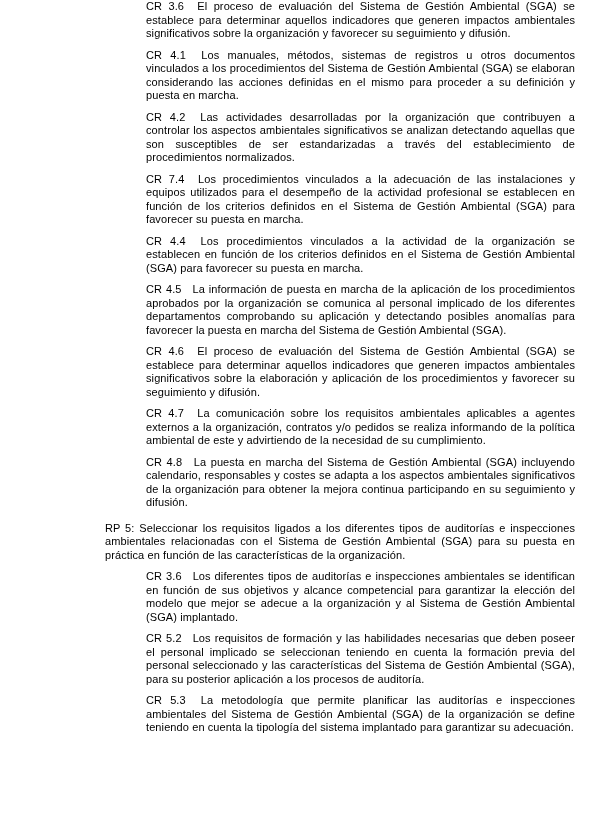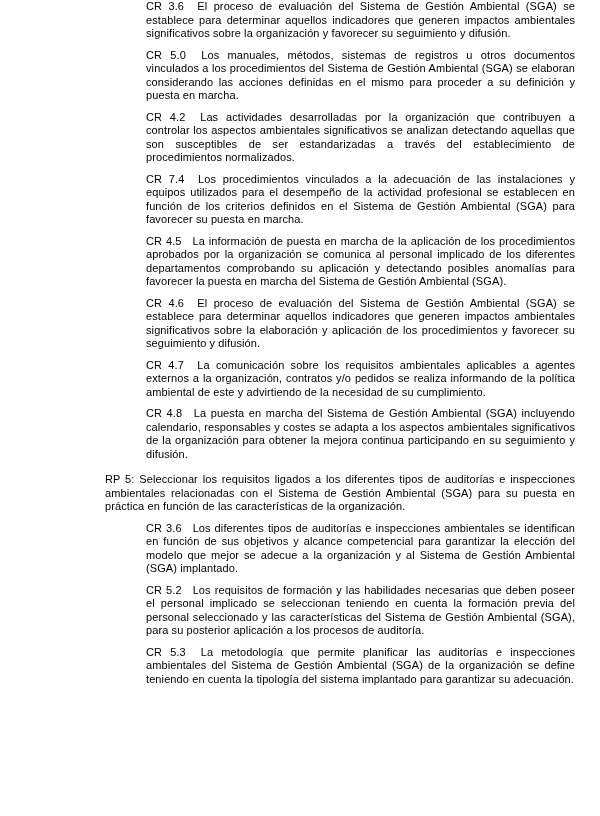--- a/index.html
+++ b/index.html
@@ -38,29 +38,31 @@
 </style>
 </head>
 <body>
 
 <div class="doc-page">
 
   <p class="para cr"><span class="label">CR 3.6</span>
     <span class="text">El proceso de evaluación del Sistema de Gestión Ambiental (SGA) se establece para determinar aquellos indicadores que generen impactos ambientales significativos sobre la organización y favorecer su seguimiento y difusión.</span></p>
 
 
-  <p class="para cr"><span class="label">CR 5.0</span>
+  <p class="para cr"><span class="label">CR 4.1</span>
     <span class="text">Los manuales, métodos, sistemas de registros u otros documentos vinculados a los procedimientos del Sistema de Gestión Ambiental (SGA) se elaboran considerando las acciones definidas en el mismo para proceder a su definición y puesta en marcha.</span></p>
 
   <p class="para cr"><span class="label">CR 4.2</span>
     <span class="text">Las actividades desarrolladas por la organización que contribuyen a controlar los aspectos ambientales significativos se analizan detectando aquellas que son susceptibles de ser estandarizadas a través del establecimiento de procedimientos normalizados.</span></p>
 
   <p class="para cr"><span class="label">CR 7.4</span>
     <span class="text">Los procedimientos vinculados a la adecuación de las instalaciones y equipos utilizados para el desempeño de la actividad profesional se establecen en función de los criterios definidos en el Sistema de Gestión Ambiental (SGA) para favorecer su puesta en marcha.</span></p>
 
+  <p class="para cr"><span class="label">CR 4.4</span>
+    <span class="text">Los procedimientos vinculados a la actividad de la organización se establecen en función de los criterios definidos en el Sistema de Gestión Ambiental (SGA) para favorecer su puesta en marcha.</span></p>
 
   <p class="para cr"><span class="label">CR 4.5</span>
     <span class="text">La información de puesta en marcha de la aplicación de los procedimientos aprobados por la organización se comunica al personal implicado de los diferentes departamentos comprobando su aplicación y detectando posibles anomalías para favorecer la puesta en marcha del Sistema de Gestión Ambiental (SGA).</span></p>
 
   <p class="para cr"><span class="label">CR 4.6</span>
     <span class="text">El proceso de evaluación del Sistema de Gestión Ambiental (SGA) se establece para determinar aquellos indicadores que generen impactos ambientales significativos sobre la elaboración y aplicación de los procedimientos y favorecer su seguimiento y difusión.</span></p>
 
   <p class="para cr"><span class="label">CR 4.7</span>
     <span class="text">La comunicación sobre los requisitos ambientales aplicables a agentes externos a la organización, contratos y/o pedidos se realiza informando de la política ambiental de este y advirtiendo de la necesidad de su cumplimiento.</span></p>
 

